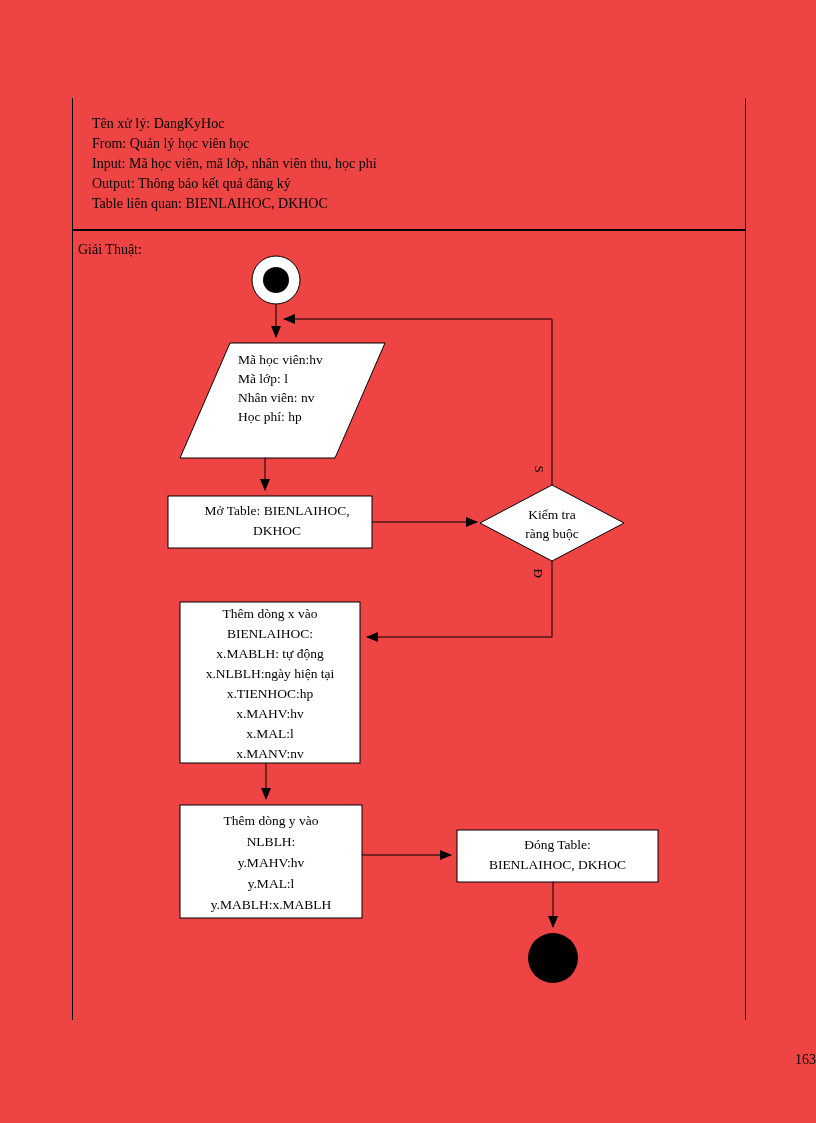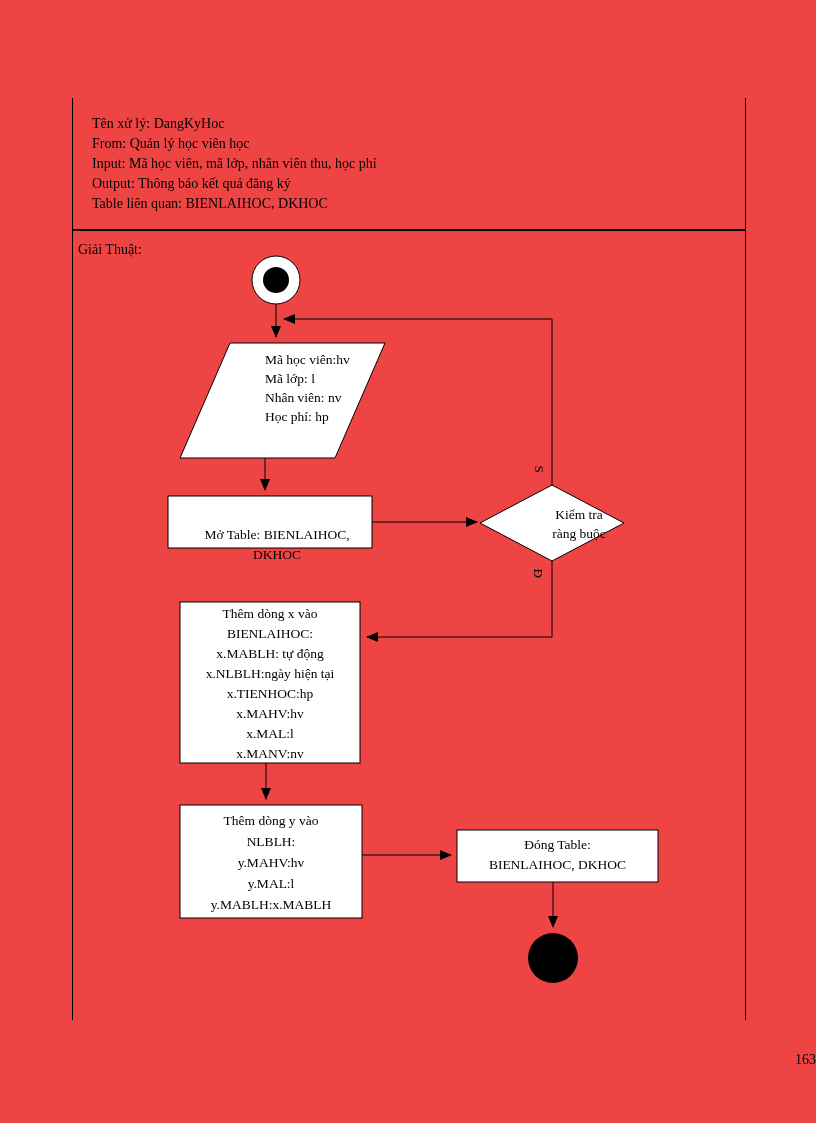--- a/index.html
+++ b/index.html
@@ -8,21 +8,21 @@
     font-family:"Liberation Serif","DejaVu Serif",serif;color:#000;
     overflow:hidden;
   }
   .abs{position:absolute;}
   .vline{position:absolute;width:1px;background:#000;}
   .hline-rule{position:absolute;height:2px;background:#000;}
   .hdr{font-size:14px;line-height:20px;white-space:nowrap;}
   .algo-label{font-size:14px;line-height:18px;white-space:nowrap;}
   .node-text{font-size:13.5px;}
   .center{text-align:center;}
-  .lh19{line-height:19px;margin-left:27px;}
+  .lh19{line-height:19px;}
   .lh20{line-height:20px;}
   .lh21{line-height:21px;}
   .branch{font-size:13px;line-height:13px;transform:rotate(90deg);transform-origin:center;}
   .pageno{font-size:14px;line-height:18px;text-align:right;}
   svg .stroke{stroke:#000;stroke-width:1;fill:none;}
   svg .shape{stroke:#000;stroke-width:1;fill:#ffffff;}
 </style>
 </head>
 <body>
 
@@ -83,21 +83,21 @@
     <circle cx="553" cy="958" r="25" fill="#000"></circle>
   </svg>
 
   <div class="abs node-text lh19" style="left:238px;top:350px;width:150px;">
     <div>Mã học viên:hv</div>
     <div>Mã lớp: l</div>
     <div>Nhân viên:  nv</div>
     <div>Học phí:  hp</div>
   </div>
 
-  <div class="abs node-text lh20 center" style="left:168px;top:525px;width:204px;padding-left:7px;">
+  <div class="abs node-text lh20 center" style="left:168px;top:501px;width:204px;padding-left:7px;">
     <div>Mở Table:  BIENLAIHOC,</div>
     <div>DKHOC</div>
   </div>
 
   <div class="abs node-text lh19 center" style="left:482px;top:505px;width:140px;">
     <div>Kiểm tra</div>
     <div>ràng buộc</div>
   </div>
 
   <div class="abs branch" style="left:532px;top:466px;width:14px;">S</div>

